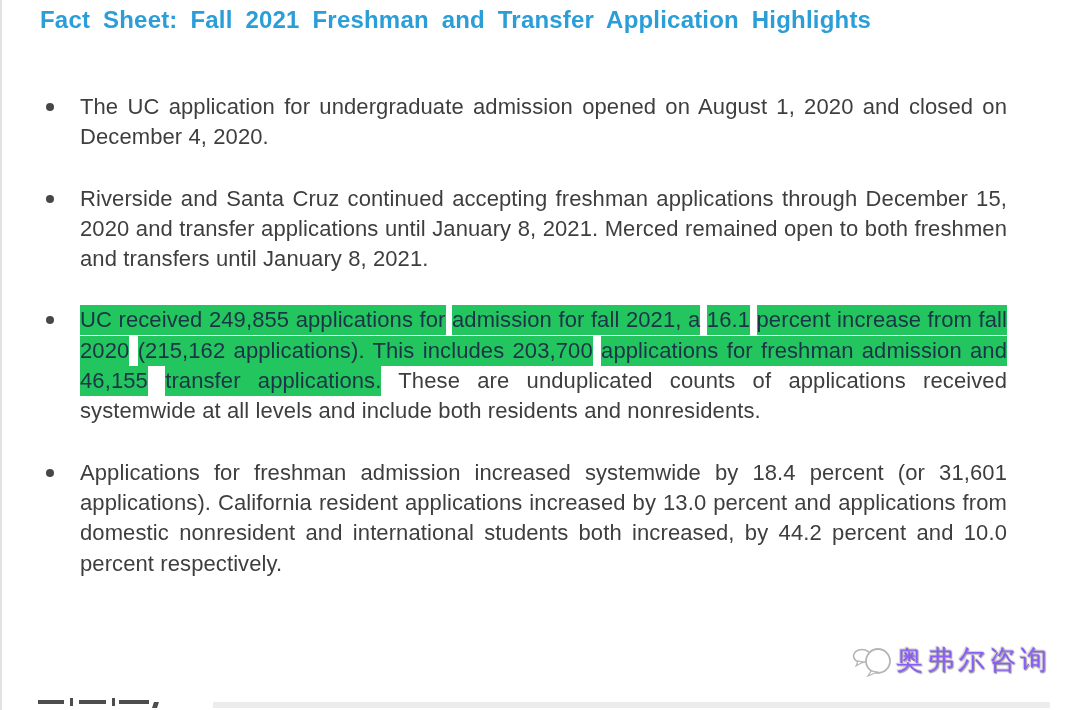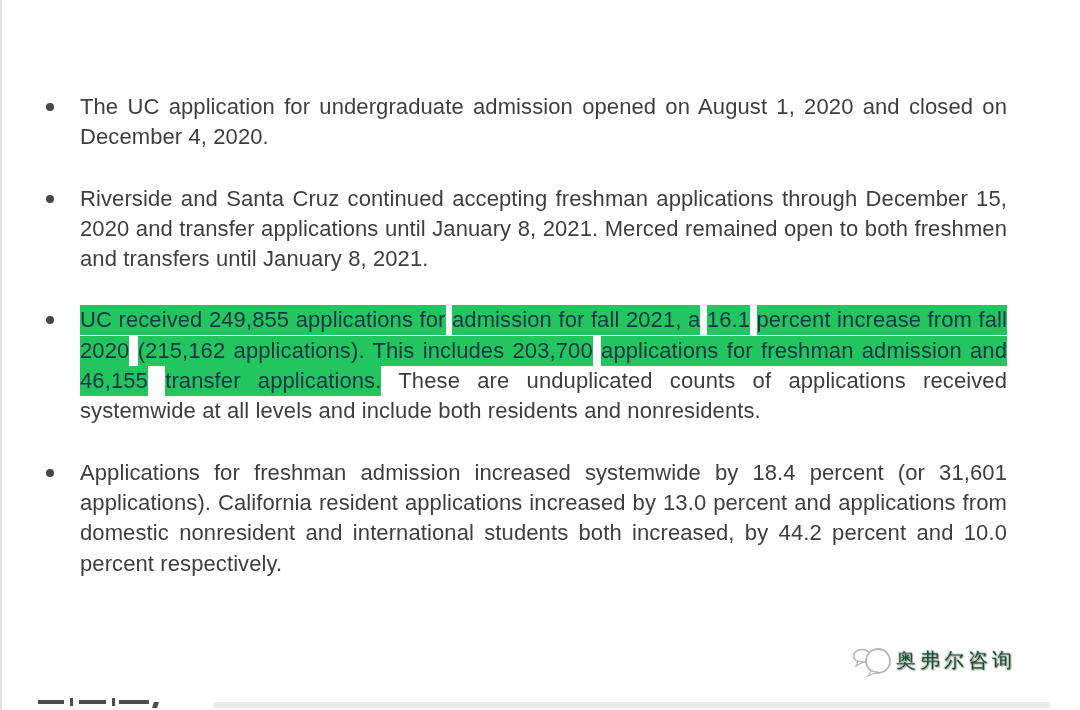--- a/index.html
+++ b/index.html
@@ -70,23 +70,23 @@
   .watermark {
     position: absolute;
     left: 852px;
     top: 642px;
     display: flex;
     align-items: center;
     z-index: 5;
     pointer-events: none;
   }
   .watermark .wm-text {
-    font-size: 20px;
+    font-size: 27px;
     letter-spacing: 4px;
-    color: #14532d;
+    color: #8b5cf6;
     text-shadow: 1px 1px 1px #9e9e9e, -1px -1px 1px #cfcfcf, 0 0 2px #bdbdbd;
     white-space: nowrap;
   }
   .wm-icon { margin-right: 2px; }
   
   .artifact { position: absolute; background: #4d4d4d; }
   .a1 { left: 38px;  top: 700px; width: 26px; height: 4px; }
   .a2 { left: 70px;  top: 698px; width: 3px;  height: 8px; }
   .a3 { left: 79px;  top: 700px; width: 27px; height: 4px; }
   .a4 { left: 112px; top: 698px; width: 3px;  height: 8px; }
@@ -101,20 +101,21 @@
     background: #ececec;
   }
 </style>
 </head>
 <body>
 
 <div class="page">
 
   <div class="left-edge"></div>
 
+  <h1 class="doc-title">Fact Sheet: Fall 2021 Freshman and Transfer Application Highlights</h1>
 
   <ul class="bullet-list" id="bullet-list">
       <li><span>The UC application for undergraduate admission opened on August 1, 2020 and closed on December 4, 2020.</span></li>
       <li><span>Riverside and Santa Cruz continued accepting freshman applications through December 15, 2020 and transfer applications until January 8, 2021. Merced remained open to both freshmen and transfers until January 8, 2021.</span></li>
       <li><span class="hl">UC received 249,855 applications for</span><span> </span><span class="hl">admission for fall 2021, a</span><span> </span><span class="hl">16.1</span><span> </span><span class="hl">percent increase from fall 2020</span><span> </span><span class="hl">(215,162 applications). This includes 203,700</span><span> </span><span class="hl">applications for freshman admission and 46,155</span><span> </span><span class="hl">transfer applications.</span><span> These are unduplicated counts of applications received systemwide at all levels and include both residents and nonresidents.</span></li>
       <li><span>Applications for freshman admission increased systemwide by 18.4 percent (or 31,601 applications). California resident applications increased by 13.0 percent and applications from domestic nonresident and international students both increased, by 44.2 percent and 10.0 percent respectively.</span></li>
     </ul>
 
   <div class="watermark">
     <svg class="wm-icon" width="42" height="36" viewBox="0 0 42 36">

